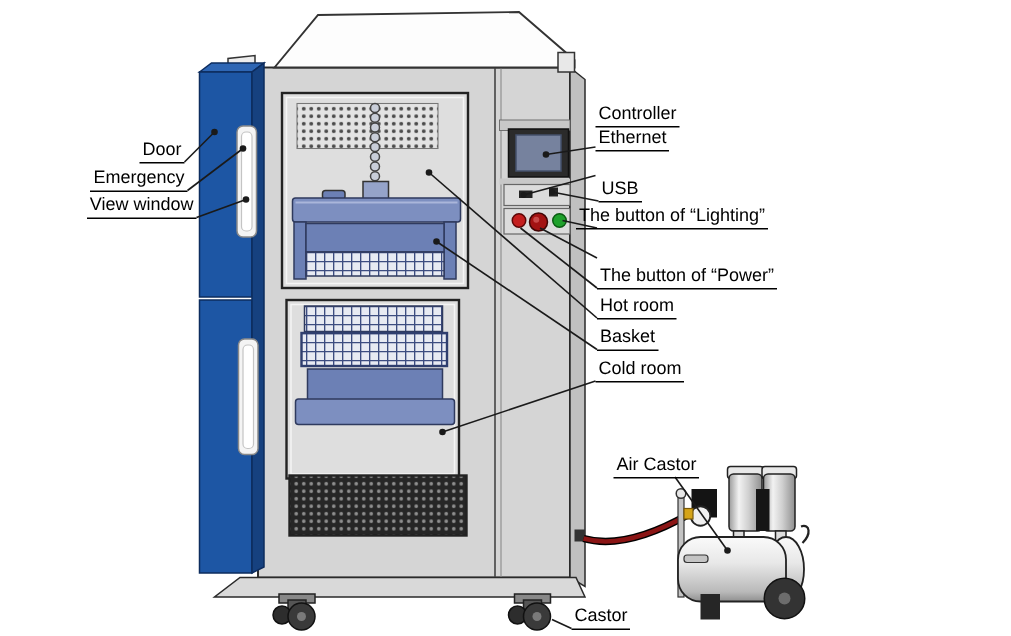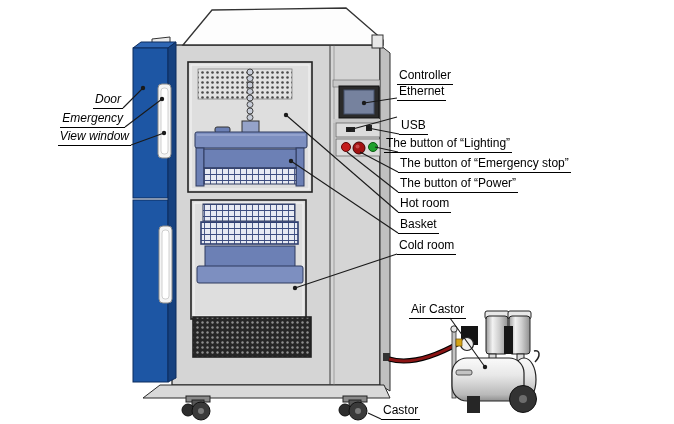--- a/index.html
+++ b/index.html
@@ -1,21 +1,21 @@
 <!DOCTYPE html>
 <html style="--door-blue: #1d56a4; --door-side-blue: #16417f; --door-top-blue: #2e66b4; --basket-light: #7d8fc0; --basket-dark: #6c80b5; --screen-blue: #76829e; --button-red: #c41e1e; --button-dark-red: #a31212; --button-green: #1fa12c; --hose-red: #8b1515; --body-gray: #d5d5d5; --line-black: #1a1a1a;"><head>
 <meta charset="utf-8">
 <style>
   html,body{margin:0;padding:0;background:#fff;}
   .stage{position:relative;width:674px;height:424px;background:#fff;overflow:hidden;
          font-family:"Liberation Sans",sans-serif;}
   svg{position:absolute;left:0;top:0;}
   .label{position:absolute;font:12px/1.15 "Liberation Sans",sans-serif;color:#000;
          border-bottom:1.4px solid #000;padding:0 2px 1px 2px;white-space:nowrap;}
-  .r{ text-align:left;font-style:italic; }
+  .r{ text-align:left; }
 </style>
 </head>
 <body>
 
 <div class="stage">
 
 <svg width="674" height="424" viewBox="0 0 674 424">
   <defs>
     <pattern id="perf" width="5" height="5" patternUnits="userSpaceOnUse">
       <rect width="5" height="5" fill="#e3e3e3"></rect>
@@ -209,21 +209,20 @@
   </g>
 </svg>
 
 <div class="label r" style="right:551px;top:93px">Door</div>
 <div class="label r" style="right:549px;top:112px">Emergency</div>
 <div class="label r" style="right:543px;top:130px">View window</div>
 <div class="label" style="left:397px;top:69px">Controller</div>
 <div class="label" style="left:397px;top:85px">Ethernet</div>
 <div class="label" style="left:399px;top:119px">USB</div>
 <div class="label" style="left:384px;top:137px">The button of “Lighting”</div>
-<div class="label" style="left:398px;top:157px">The button of “Emergency stop”</div>
 <div class="label" style="left:398px;top:177px">The button of “Power”</div>
 <div class="label" style="left:398px;top:197px">Hot room</div>
 <div class="label" style="left:398px;top:218px">Basket</div>
 <div class="label" style="left:397px;top:239px">Cold room</div>
 <div class="label" style="left:409px;top:303px">Air Castor</div>
 <div class="label" style="left:381px;top:404px">Castor</div>
 
 </div>
 
 </body></html>

